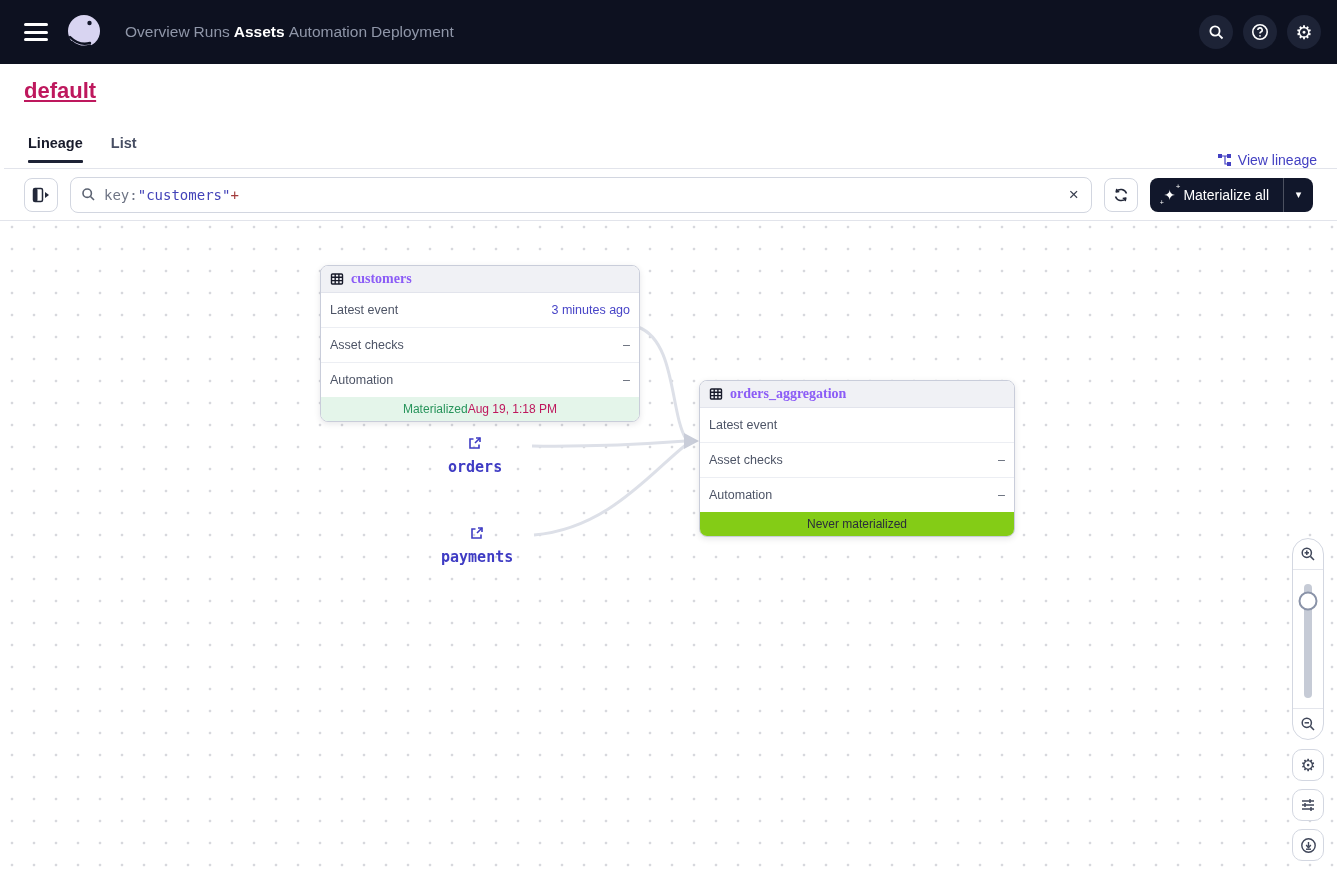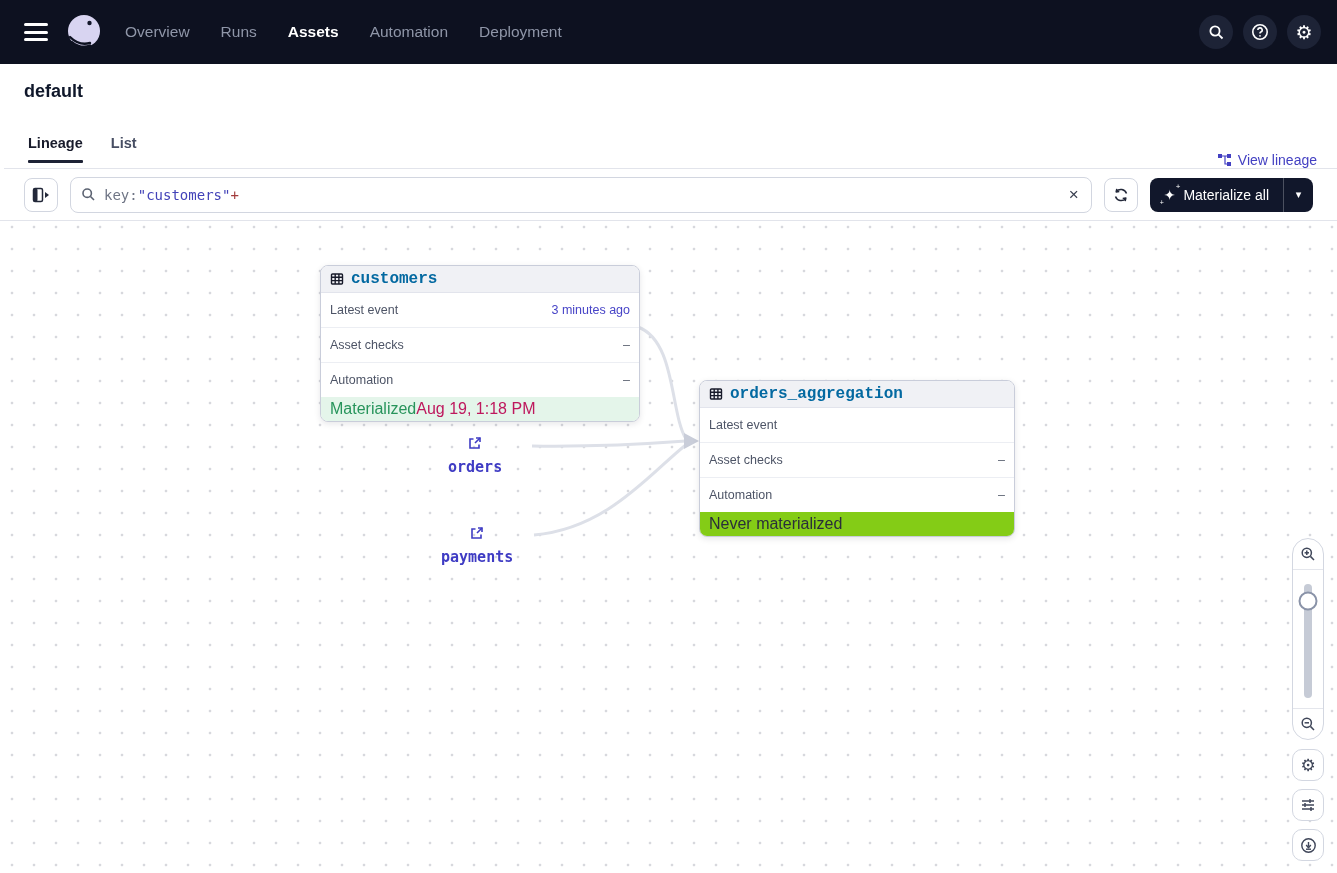--- a/index.html
+++ b/index.html
@@ -6,33 +6,33 @@
   html,body { width:1337px; height:873px; overflow:hidden; background:#fff;
               font-family:"Liberation Sans", sans-serif; }
 
   
   .navbar { position:absolute; top:0; left:0; width:1337px; height:64px;
             background:#0d1120; display:flex; align-items:center; }
   .hamburger { width:24px; height:18px; margin-left:24px; display:flex; flex-direction:column;
                justify-content:space-between; cursor:pointer; }
   .hamburger span { display:block; height:3px; border-radius:2px; background:#fff; }
   .logo { width:40px; height:40px; margin-left:16px; }
-  .nav-links { display:flex; gap:31px; margin-left:21px; }
+  .nav-links { display:flex; gap:4px; margin-left:21px; }
   .nav-link { font-size:15.5px; color:#8f96a8; padding:6px 0; cursor:pointer; }
   .nav-link.active { color:#ffffff; font-weight:700; }
   .nav-right { margin-left:auto; display:flex; gap:10px; margin-right:16px; }
   .nav-icon-btn { width:34px; height:34px; border-radius:50%; background:#1d2336;
                   display:flex; align-items:center; justify-content:center; cursor:pointer; }
   .nav-icon-btn svg { stroke:#fff; }
   .gear-glyph { color:#fff; font-size:19px; line-height:1; }
 
   
   .page-header { position:absolute; top:64px; left:0; width:1337px; height:54px;
                  background:#fff; display:flex; align-items:center; padding:0 24px; }
-  .page-title { font-size:18px; font-weight:700; color:#0f172a; }
+  .page-title { font-size:22px; font-weight:700; color:#be185d;text-decoration:underline; }
   .group-badge { margin-left:16px; height:26px; background:#e9ebf1; border-radius:8px;
                  display:flex; align-items:center; gap:6px; padding:0 10px; font-size:13px;
                  color:#232839; }
   .group-badge a { color:#4643c5; text-decoration:none; cursor:pointer; }
   .reload-btn { margin-left:auto; height:32px; border:1px solid #c8ccd9; border-radius:8px;
                 background:#fff; display:flex; align-items:center; gap:7px; padding:0 12px;
                 font-size:14px; color:#232839; cursor:pointer; }
 
   
   .tab-row { position:absolute; top:118px; left:4px; width:1337px; height:51px;
@@ -69,29 +69,29 @@
   
   .graph { position:absolute; top:221px; left:0; width:1337px; height:652px; background:#fff;
            background-image:radial-gradient(circle, #d7d8dd 1.5px, transparent 1.6px);
            background-size:22px 22px; background-position:1px 17px; }
   .edges { position:absolute; top:0; left:0; }
 
   .asset-node { position:absolute; width:320px; background:#fff; border:1px solid #c9cdda;
                 border-radius:8px; box-shadow:0 2px 6px rgba(20,24,40,0.10); overflow:hidden; cursor:pointer; }
   .node-header { height:27px; background:#f0f1f5; border-bottom:1px solid #e2e4ec;
                  display:flex; align-items:center; gap:7px; padding:0 9px; }
-  .node-title { font-family:Liberation Mono, monospace; font-size:16px;
-                font-weight:700; color:#0369a1; }
+  .node-title { font-family:Liberation Serif, serif; font-size:14px;
+                font-weight:700; color:#8b5cf6; }
   .node-row { height:24px; display:flex; align-items:center; justify-content:space-between;
               padding:17px 9px; border-bottom:1px solid #eceef3; font-size:12.5px; }
   .row-label { color:#4d5466; }
   .row-value { color:#5b6271; }
   .row-value.link { color:#4744c7; }
-  .node-status { height:24px; display:flex; align-items:center; justify-content:flex-start;
-                 padding:0 9px; font-size:16px; }
+  .node-status { height:24px; display:flex; align-items:center; justify-content:center;
+                 padding:0 9px; font-size:12px; }
   .node-status.materialized { background:#e4f5ea; }
   .node-status.materialized .status-label { color:#27945b; }
   .node-status.materialized .status-value { color:#be185d; }
   .node-status.never { background:#84cc16; }
   .node-status.never .status-label { color:#2a2e3a; }
 
   .ext-asset { position:absolute; display:flex; align-items:center; gap:8px; cursor:pointer;
                font-family:"DejaVu Sans Mono","Liberation Mono",monospace; font-size:15px;
                font-weight:600; color:#3f3cc4;flex-direction:column; }
 

